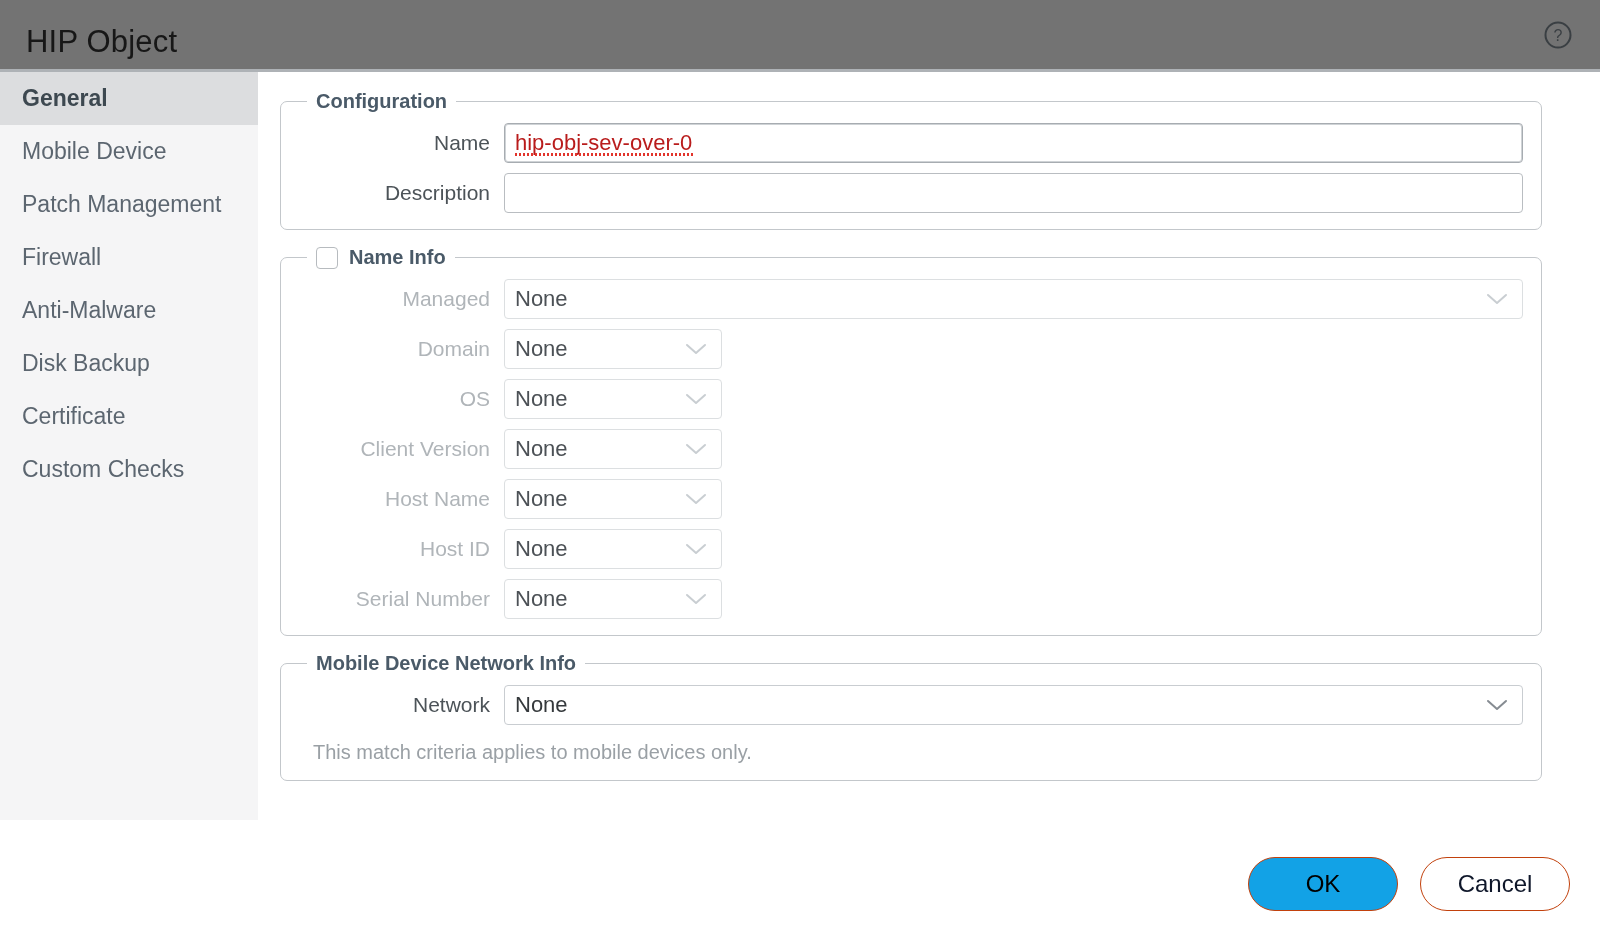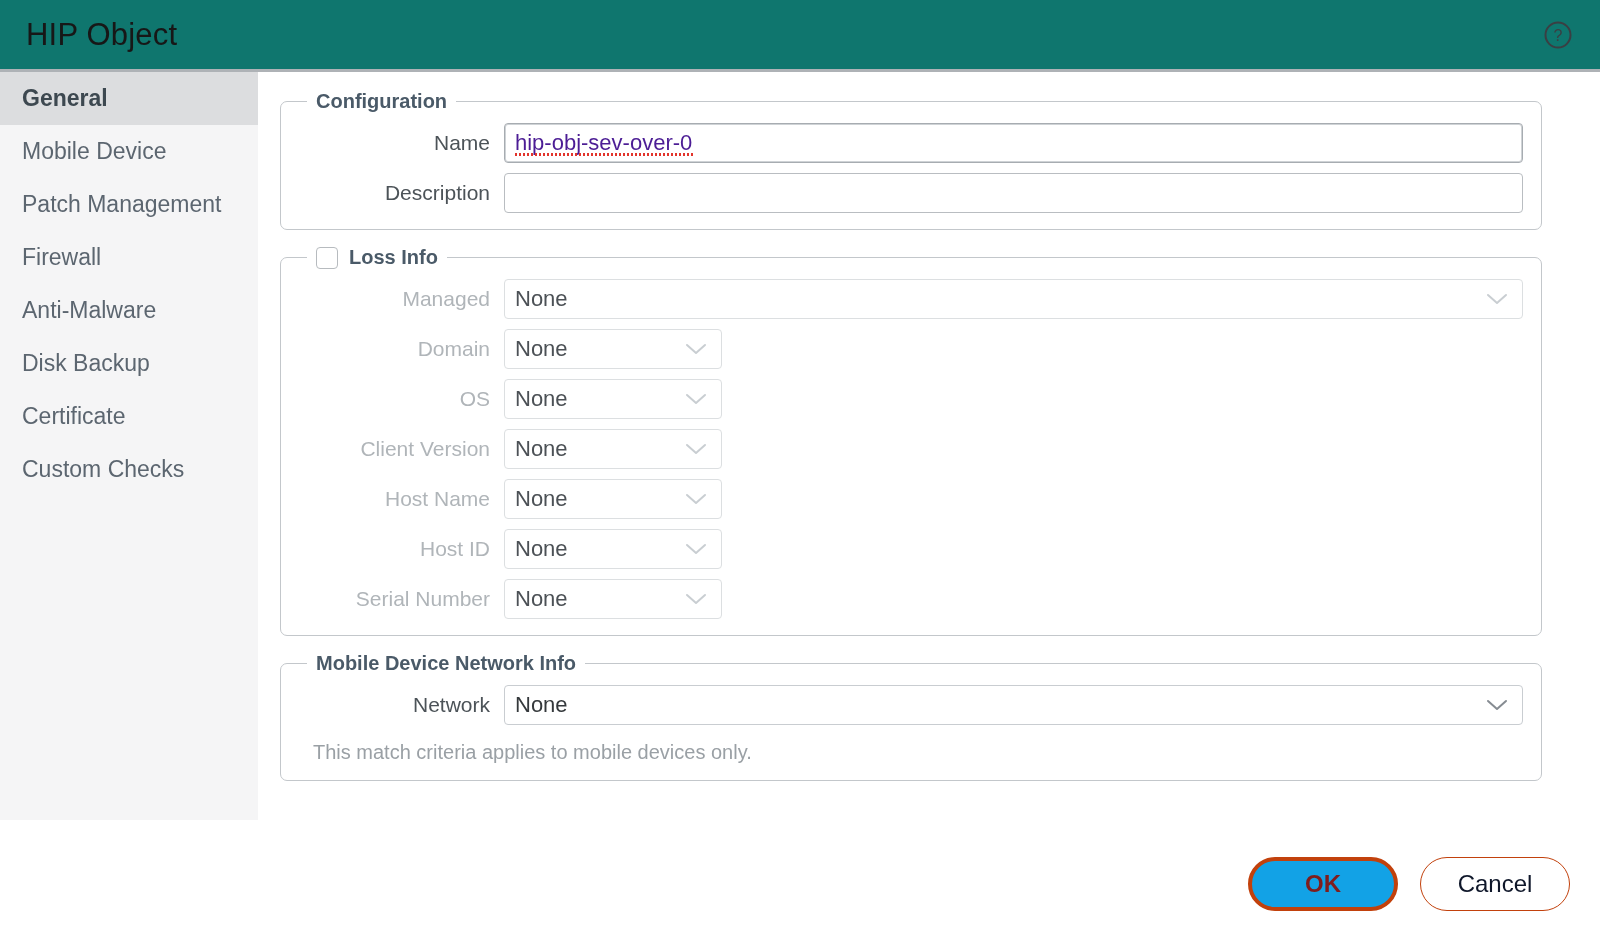--- a/index.html
+++ b/index.html
@@ -14,23 +14,23 @@
   .window {
     position: relative;
     width: 1600px; height: 943px;
     background: #ffffff;
     display: flex; flex-direction: column;
   }
 
   
   .titlebar {
     height: 72px; flex: 0 0 72px;
-    background: #0f766e;
+    background: #737373;
     border-bottom: 3px solid #aeb2b6;
-    display: flex; align-items: center;
+    display: flex; align-items: flex-end;
     padding: 9px 26px;
     position: relative;
   }
   .titlebar .title {
     font-size: 31px; color: #171717; font-weight: 400;
     letter-spacing: .2px;
   }
   .help-btn {
     position: absolute; right: 26px; top: 50%;
     transform: translateY(-50%);
@@ -120,21 +120,21 @@
   .row.disabled .lbl { color: #b0b5b9; }
 
   input.text {
     height: 40px;
     flex: 1 1 auto;
     border: 1px solid #b9bdc1;
     border-radius: 4px;
     padding: 0 10px;
     font-size: 22px;
     font-family: "Liberation Sans", sans-serif;
-    color: #4c1d95;
+    color: #b91c1c;
     background: #fff;
     outline: none;
     min-width: 0;
   }
   input.text.focused {
     border-color: #a7acb1;
     box-shadow: 0 0 0 1px #cfd3d6 inset;
   }
   .spellwrap { position: relative; flex: 1 1 auto; display: flex; min-width: 0;}
   .spell-underline {
@@ -197,21 +197,21 @@
   .btn {
     height: 54px;
     min-width: 150px;
     border-radius: 27px;
     font-size: 24px;
     font-family: "Liberation Sans", sans-serif;
     display: flex; align-items: center; justify-content: center;
     cursor: pointer;
     user-select: none;
   }
-  .btn.primary { background: #12a2e6; color: #7f1d1d; border: 4px solid #c2410c; font-weight: bold; }
+  .btn.primary { background: #12a2e6; color: #000000; border: 1px solid #c2410c; }
   .btn.secondary { background: #fff; color: #0f172a; border: 1px solid #c2410c; }
 </style>
 </head>
 <body>
 
 <div class="window">
 
   <div class="titlebar">
     <div class="title">HIP Object</div>
     <div class="help-btn">
@@ -268,21 +268,21 @@
 
         <div class="row">
           <div class="lbl">Description</div>
           <input class="text" type="text" value="" style="">
         </div>
       </fieldset>
 
       <fieldset class="group">
         <legend>
           <span class="legend-chk"></span>
-          <span>Loss Info</span>
+          <span>Name Info</span>
         </legend>
 
         <div class="row disabled">
           <div class="lbl">Managed</div>
           <div class="sel dis wide">
             <span class="val">None</span>
             <span class="arrow">
               <svg width="22" height="14" viewBox="0 0 22 14">
                   <path d="M2 3 L11 11 L20 3" fill="none" stroke-width="2" stroke-linecap="round" stroke-linejoin="round"></path>
                 </svg>

